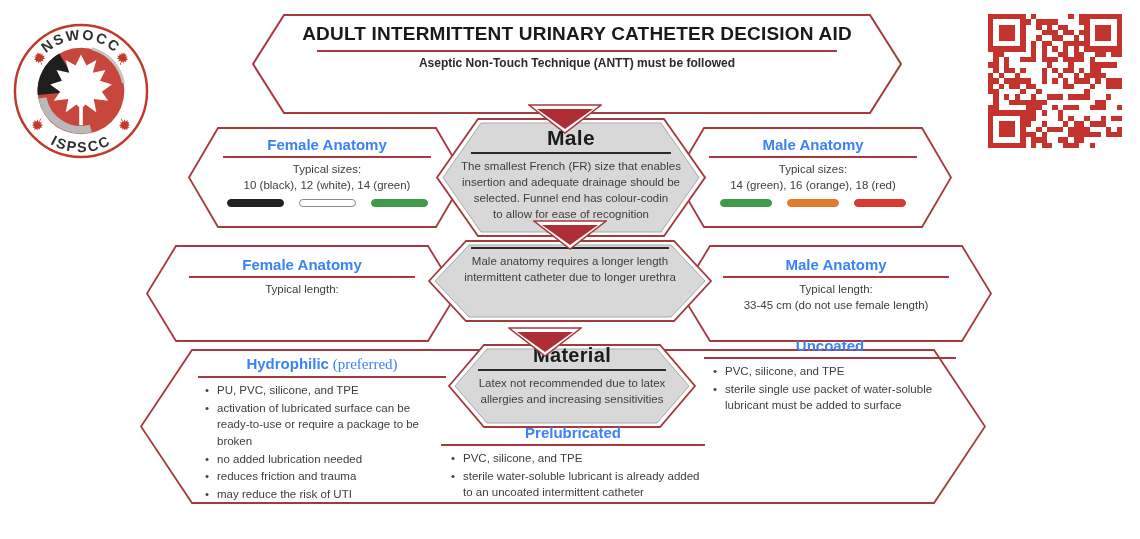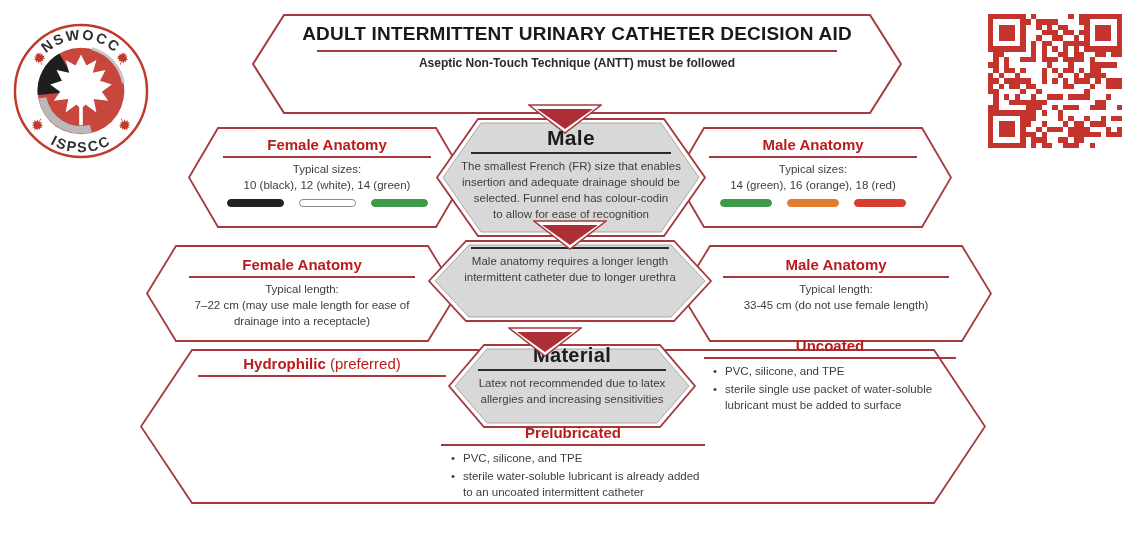--- a/index.html
+++ b/index.html
@@ -8,21 +8,21 @@
     font-family:"Liberation Sans", sans-serif;color:#2b2b2b;
   }
   .abs{position:absolute;}
   .hex{position:absolute;}
   .hex-bg{position:absolute;left:0;top:0;width:100%;height:100%;}
   .hex-line{fill:#ffffff;stroke:var(--red);stroke-width:1.8;}
   .hex-line-thin{fill:#ffffff;stroke:var(--red);stroke-width:2;}
   .hex-gray-outer{fill:#ffffff;stroke:var(--red);stroke-width:1.8;}
   .hex-gray-inner{fill:var(--hex_gray);stroke:#a9a9a9;stroke-width:1;}
   .hex-content{position:relative;z-index:1;text-align:center;}
-  .panel-heading{font-weight:bold;font-size:15px;color:#b91c1c;}
+  .panel-heading{font-weight:bold;font-size:15px;color:#3b82f6;}
   .rule-red{height:2px;background:var(--red);margin:3px auto 4px;}
   .rule-black{height:2px;background:#2a2a2a;margin:2px auto 5px;}
   .body-txt{font-size:11.5px;color:#3d3d3d;line-height:1.38;}
   .pre{white-space:pre-line;}
   .ghex-title{font-weight:bold;font-size:21px;color:#1c1c1c;letter-spacing:.3px;}
   .banner-title{font-weight:bold;font-size:19px;color:#1a1a1a;letter-spacing:.2px;padding-top:9px;}
   .banner-bold{font-size:12px;font-weight:bold;color:#2a2a2a;margin-top:4px;}
   .swatch-row{display:flex;justify-content:center;gap:15px;margin-top:5px;}
   .swatch{width:57px;height:8px;border-radius:4px;border:1.5px solid transparent;box-sizing:border-box;}
   .swatch.small{width:52px;}
@@ -445,22 +445,20 @@
   </div>
 
   <div class="hex" style="left:146px;top:245px;width:312px;height:97px;z-index:1;">
     <svg class="hex-bg" viewBox="0 0 312 97" preserveAspectRatio="none">
         <polygon class="hex-line" points="1,48.5 30,1 282,1 311,48.5 282,96 30,96"></polygon>
       </svg>
     <div class="hex-content" style="padding-top:11px;">
       <div class="panel-heading">Female Anatomy</div>
       <div class="rule-red" style="width:226px;"></div>
       <div class="body-txt">Typical length:</div>
-      <div class="body-txt pre">7–22 cm (may use male length for ease of
-drainage into a receptacle)</div>
     </div>
   </div>
 
   <div class="hex" style="left:428px;top:240px;width:284px;height:82px;z-index:2;">
     <svg class="hex-bg" viewBox="0 0 284 82" preserveAspectRatio="none">
       <polygon class="hex-gray-outer" points="1,41 38,1 246,1 283,41 246,81 38,81"></polygon>
       <polygon class="hex-gray-inner" points="7,41 41,5 243,5 277,41 243,77 41,77"></polygon>
     </svg>
     <div class="hex-content" style="padding-top:5px;">
       <div class="rule-black" style="width:198px;"></div>
@@ -495,23 +493,31 @@
     <div class="hex-content" style="">
       <div class="ghex-title" style="font-size:20px;">Material</div>
       <div class="rule-black" style="width:188px;"></div>
       <div class="body-txt pre">Latex not recommended due to latex
 allergies and increasing sensitivities</div>
     </div>
   </div>
 
   <div class="mat-block" style="left:196px;top:355px;width:252px;">
     <div class="panel-heading" style="font-size:15px;">
-      <span>Hydrophilic</span><span style="font-weight:normal;"> (preferred)</span>
+      <span>Hydrophilic</span><span style="font-weight:normal;font-family:Liberation Serif, serif;"> (preferred)</span>
     </div>
     <div class="rule-red" style="width:248px;"></div>
+    <ul class="bullets" style="margin-left:8px;">
+      <li>PU, PVC, silicone, and TPE</li>
+      <li>activation of lubricated surface can be
+ready-to-use or require a package to be broken</li>
+      <li>no added lubrication needed</li>
+      <li>reduces friction and trauma</li>
+      <li>may reduce the risk of UTI</li>
+    </ul>
   </div>
 
   <div class="mat-block" style="left:702px;top:337px;width:256px;">
     <div class="panel-heading">Uncoated</div>
     <div class="rule-red" style="width:252px;"></div>
     <ul class="bullets" style="margin-left:10px;">
       <li>PVC, silicone, and TPE</li>
       <li>sterile single use packet of water-soluble
 lubricant must be added to surface</li>
     </ul>

